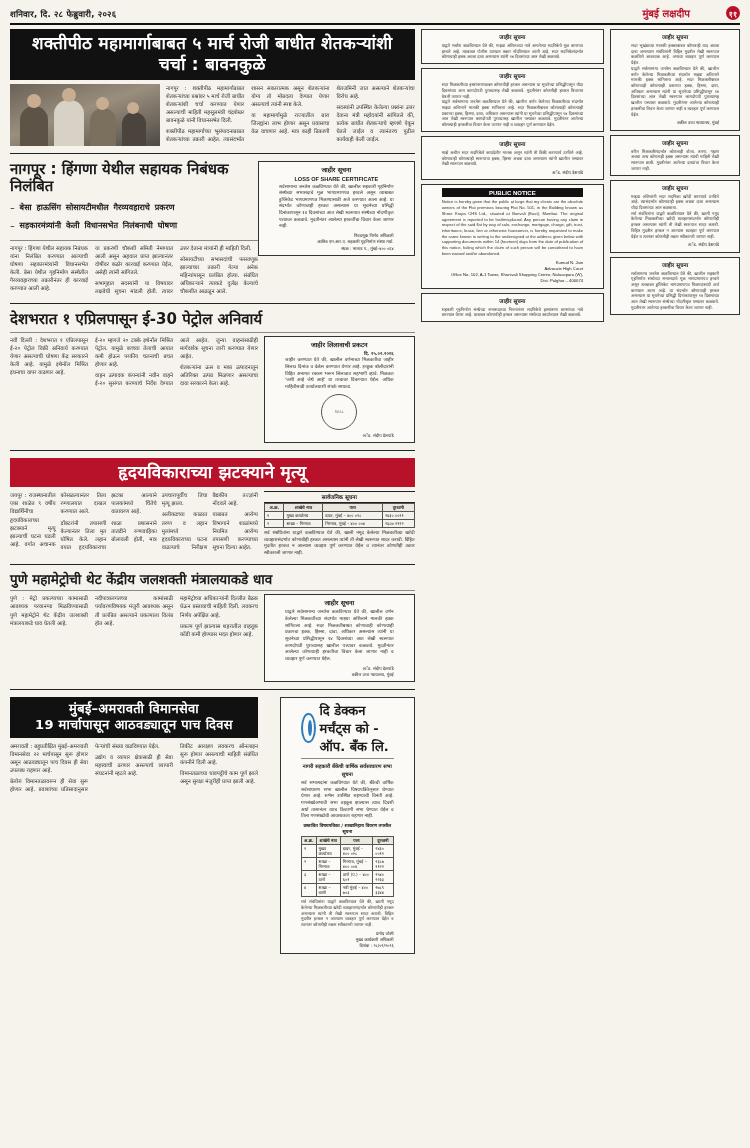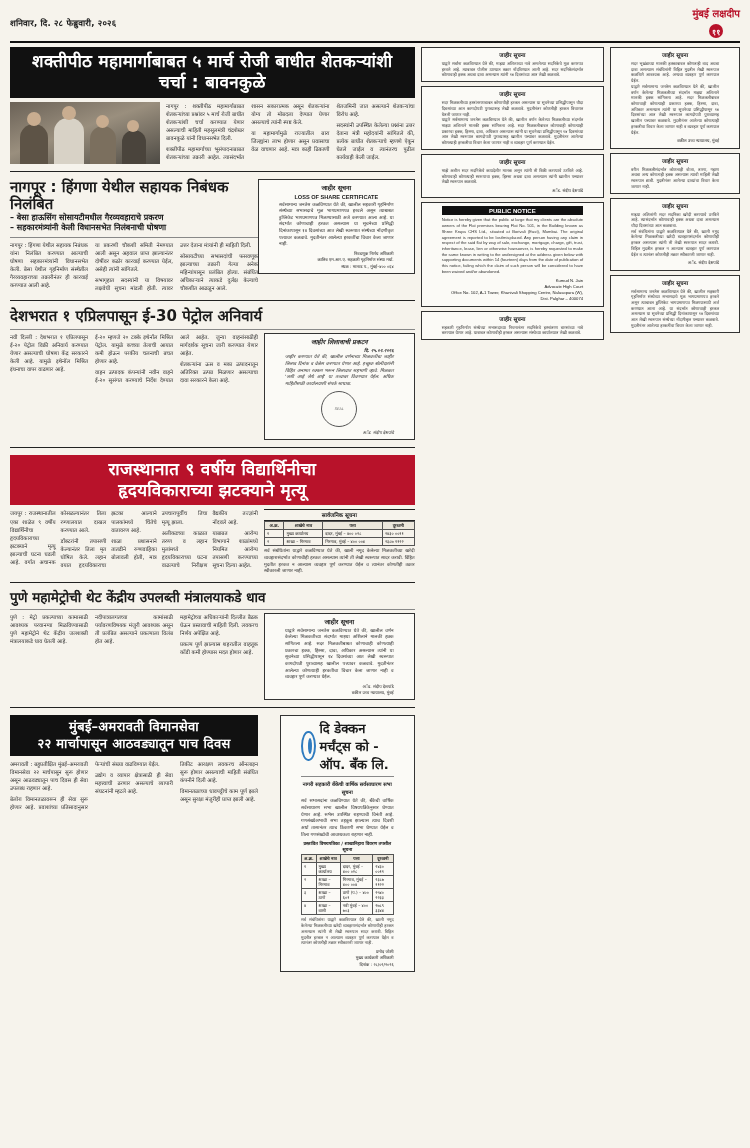--- a/index.html
+++ b/index.html
@@ -1,37 +1,37 @@
 <!DOCTYPE html>
 <html><head>
 <meta charset="utf-8">
 <style>
   html,body{margin:0;padding:0;background:#f2efe9;}
   body{width:750px;height:1148px;font-family:"DejaVu Sans",sans-serif;color:#1a1a1a;}
   .page{position:relative;width:750px;height:1148px;background:#f6f3ec;box-sizing:border-box;padding:6px 10px 8px 10px;}
   
   .masthead{display:flex;align-items:center;justify-content:space-between;border-bottom:2px solid #111;padding-bottom:3px;margin-bottom:4px;gap:32px;}
   .mast-date{font-size:8.5px;font-weight:bold;letter-spacing:.2px;}
-  .mast-right{display:flex;align-items:center;gap:4px;flex-direction:column;}
+  .mast-right{display:flex;align-items:center;gap:4px;}
   .mast-brand{font-size:10px;font-weight:bold;color:#b8122a;}
-  .page-badge{display:inline-flex;align-items:center;justify-content:center;width:14px;height:14px;border-radius:50%;background:#b8122a;color:#fff;font-size:8px;font-weight:bold;}
+  .page-badge{display:inline-flex;align-items:center;justify-content:center;width:14px;height:14px;border-radius:50%;background:#b8122a;color:#fff;font-size:8px;font-weight:bold;margin-left:32px;}
   
   .grid{display:flex;gap:6px;height:1108px;}
   .colA{width:408px;display:flex;flex-direction:column;gap:4px;}
   .colB{width:185px;display:flex;flex-direction:column;gap:4px;}
   .colC{width:131px;display:flex;flex-direction:column;gap:4px;}
   
   .hl{font-weight:bold;line-height:1.15;}
   .rule{border-top:1px solid #222;margin:3px 0;}
   .rule.thin{border-top:1px solid #888;}
   .banner{background:#111;color:#fff;text-align:center;font-weight:bold;font-size:17px;padding:4px 6px;line-height:1.25;letter-spacing:.3px;}
   .banner.red{background:#b8122a;}
   .headline-2{font-size:15px;}
   .headline-3{font-size:13.5px;}
-  .sub{font-size:8px;line-height:1.3;margin:0 0;}
+  .sub{font-size:8px;line-height:1.3;margin:8px 0;font-family:Liberation Mono, monospace;}
   .cols3{column-count:3;column-gap:7px;}
   .cols5{column-count:5;column-gap:5px;}
   .body{font-size:5.4px;line-height:1.5;text-align:justify;color:#2a2a2a;}
   .body p{margin:0 0 3px 0;}
   .tiny{font-size:4.6px;line-height:1.45;text-align:justify;color:#2f2f2f;}
   .micro{font-size:4.1px;line-height:1.4;text-align:justify;color:#333;}
   .notice{border:1px solid #333;padding:3px 20px;background:#fbfaf6;}
   .notice-title{text-align:center;font-weight:bold;font-size:6.4px;margin-bottom:2px;}
   .notice-title.sm{font-size:5.6px;}
   .center{text-align:center;}
@@ -131,39 +131,38 @@
       <div>
         <div class="hl headline-2">देशभरात १ एप्रिलपासून ई-30 पेट्रोल अनिवार्य</div>
         <div class="rule thin"></div>
         <div style="display:flex;gap:6px;">
           <div style="width:248px;" class="body cols3">
             <p>नवी दिल्ली : देशभरात १ एप्रिलपासून ई-२० पेट्रोल विक्री अनिवार्य करण्यात येणार असल्याची घोषणा केंद्र सरकारने केली आहे. यामुळे इथेनॉल मिश्रित इंधनाचा वापर वाढणार आहे.</p>
             <p>ई-२० म्हणजे २० टक्के इथेनॉल मिश्रित पेट्रोल. यामुळे कच्च्या तेलाची आयात कमी होऊन परकीय चलनाची बचत होणार आहे.</p>
             <p>वाहन उत्पादक कंपन्यांनी नवीन वाहने ई-२० सुसंगत करण्याचे निर्देश देण्यात आले आहेत. जुन्या वाहनांसाठीही मार्गदर्शक सूचना जारी करण्यात येणार आहेत.</p>
             <p>शेतकऱ्यांना ऊस व मका उत्पादनातून अतिरिक्त उत्पन्न मिळणार असल्याचा दावा सरकारने केला आहे.</p>
           </div>
-          <div style="flex:1;font-style:italic;">
+          <div style="flex:1;">
             <div class="notice">
               <div class="notice-title">जाहीर लिलावाची प्रकटन</div>
               <div class="tiny right b">दि. २५.०२.२०२६</div>
               <div class="tiny">जाहीर करण्यात येते की, खालील वर्णनाच्या मिळकतीचा जाहीर लिलाव दिनांक व वेळेस करण्यात येणार आहे. इच्छुक बोलीदारांनी विहित अनामत रक्कम भरून लिलावात सहभागी व्हावे. मिळकत 'जशी आहे जेथे आहे' या तत्त्वावर विकण्यात येईल. अधिक माहितीसाठी कार्यालयाशी संपर्क साधावा.</div>
               <div class="center" style="margin:3px 0;">
                 <span class="stamp">SEAL</span>
               </div>
               <div class="sigblock">अॅड. संदीप देशपांडे</div>
             </div>
           </div>
         </div>
       </div>
 
       <div class="rule"></div>
 
       <div>
         <div class="banner red">
-          <div>राजस्थानात ९ वर्षीय विद्यार्थिनीचा</div>
           <div>हृदयविकाराच्या झटक्याने मृत्यू</div>
         </div>
         <div style="display:flex;gap:6px;margin-top:4px;">
           <div style="width:248px;" class="body cols5">
             <p>जयपूर : राजस्थानातील एका शाळेत ९ वर्षीय विद्यार्थिनीचा हृदयविकाराच्या झटक्याने मृत्यू झाल्याची घटना घडली आहे. वर्गात अचानक कोसळल्यानंतर तिला रुग्णालयात दाखल करण्यात आले.</p>
             <p>डॉक्टरांनी तपासणी केल्यानंतर तिला मृत घोषित केले. लहान वयात हृदयविकाराचा झटका आल्याने पालकांमध्ये चिंतेचे वातावरण आहे.</p>
             <p>शाळा प्रशासनाने तातडीने रुग्णवाहिका बोलावली होती, मात्र उपचारापूर्वीच तिचा मृत्यू झाला.</p>
             <p>अलीकडच्या काळात तरुण व लहान मुलांमध्ये हृदयविकाराच्या घटना वाढल्याचे निरीक्षण वैद्यकीय तज्ज्ञांनी नोंदवले आहे.</p>
             <p>याबाबत आरोग्य विभागाने शाळांमध्ये नियमित आरोग्य तपासणी करण्याच्या सूचना दिल्या आहेत.</p>
           </div>
@@ -192,21 +191,21 @@
             </tbody>
               </table>
             <div class="tiny" style="margin-top:2px;">सर्व संबंधितांना याद्वारे कळविण्यात येते की, खाली नमूद केलेल्या मिळकतीच्या खरेदी व्यवहारासंदर्भात कोणाचीही हरकत असल्यास त्यांनी ती लेखी स्वरूपात सादर करावी. विहित मुदतीत हरकत न आल्यास व्यवहार पूर्ण करण्यात येईल व त्यानंतर कोणतीही तक्रार स्वीकारली जाणार नाही.</div>
           </div>
         </div>
       </div>
 
       <div class="rule"></div>
 
       <div>
-        <div class="hl headline-3">पुणे महामेट्रोची थेट केंद्रीय उपलब्ती मंत्रालयाकडे धाव</div>
+        <div class="hl headline-3">पुणे महामेट्रोची थेट केंद्रीय जलशक्ती मंत्रालयाकडे धाव</div>
         <div class="rule thin"></div>
         <div style="display:flex;gap:6px;">
           <div style="width:248px;" class="body cols3">
             <p>पुणे : मेट्रो प्रकल्पाच्या कामासाठी आवश्यक परवानग्या मिळविण्यासाठी पुणे महामेट्रोने थेट केंद्रीय जलशक्ती मंत्रालयाकडे धाव घेतली आहे.</p>
             <p>नदीपात्रालगतच्या कामांसाठी पर्यावरणविषयक मंजुरी आवश्यक असून ती प्रलंबित असल्याने प्रकल्पाला विलंब होत आहे.</p>
             <p>महामेट्रोच्या अधिकाऱ्यांनी दिल्लीत बैठक घेऊन प्रस्तावाची माहिती दिली. लवकरच निर्णय अपेक्षित आहे.</p>
             <p>प्रकल्प पूर्ण झाल्यास शहरातील वाहतूक कोंडी कमी होण्यास मदत होणार आहे.</p>
           </div>
           <div style="flex:1;">
             <div class="notice">
@@ -220,21 +219,21 @@
           </div>
         </div>
       </div>
 
       <div class="rule"></div>
 
       <div style="display:flex;gap:22px;">
         <div style="width:248px;">
           <div class="banner" style="font-size:13px;">
             <div>मुंबई–अमरावती विमानसेवा</div>
-            <div>२२ मार्चापासून आठवड्यातून पाच दिवस</div>
+            <div>19 मार्चापासून आठवड्यातून पाच दिवस</div>
           </div>
           <div class="body cols3" style="margin-top:4px;">
             <p>अमरावती : बहुप्रतीक्षित मुंबई–अमरावती विमानसेवा २२ मार्चपासून सुरू होणार असून आठवड्यातून पाच दिवस ही सेवा उपलब्ध राहणार आहे.</p>
             <p>बेलोरा विमानतळावरून ही सेवा सुरू होणार आहे. प्रवाशांच्या प्रतिसादानुसार फेऱ्यांची संख्या वाढविण्यात येईल.</p>
             <p>उद्योग व व्यापार क्षेत्रासाठी ही सेवा महत्त्वाची ठरणार असल्याचे व्यापारी संघटनांनी म्हटले आहे.</p>
             <p>तिकीट आरक्षण लवकरच ऑनलाइन सुरू होणार असल्याची माहिती संबंधित कंपनीने दिली आहे.</p>
             <p>विमानतळाच्या धावपट्टीचे काम पूर्ण झाले असून सुरक्षा मंजुरीही प्राप्त झाली आहे.</p>
           </div>
         </div>
         <div style="flex:1;">

